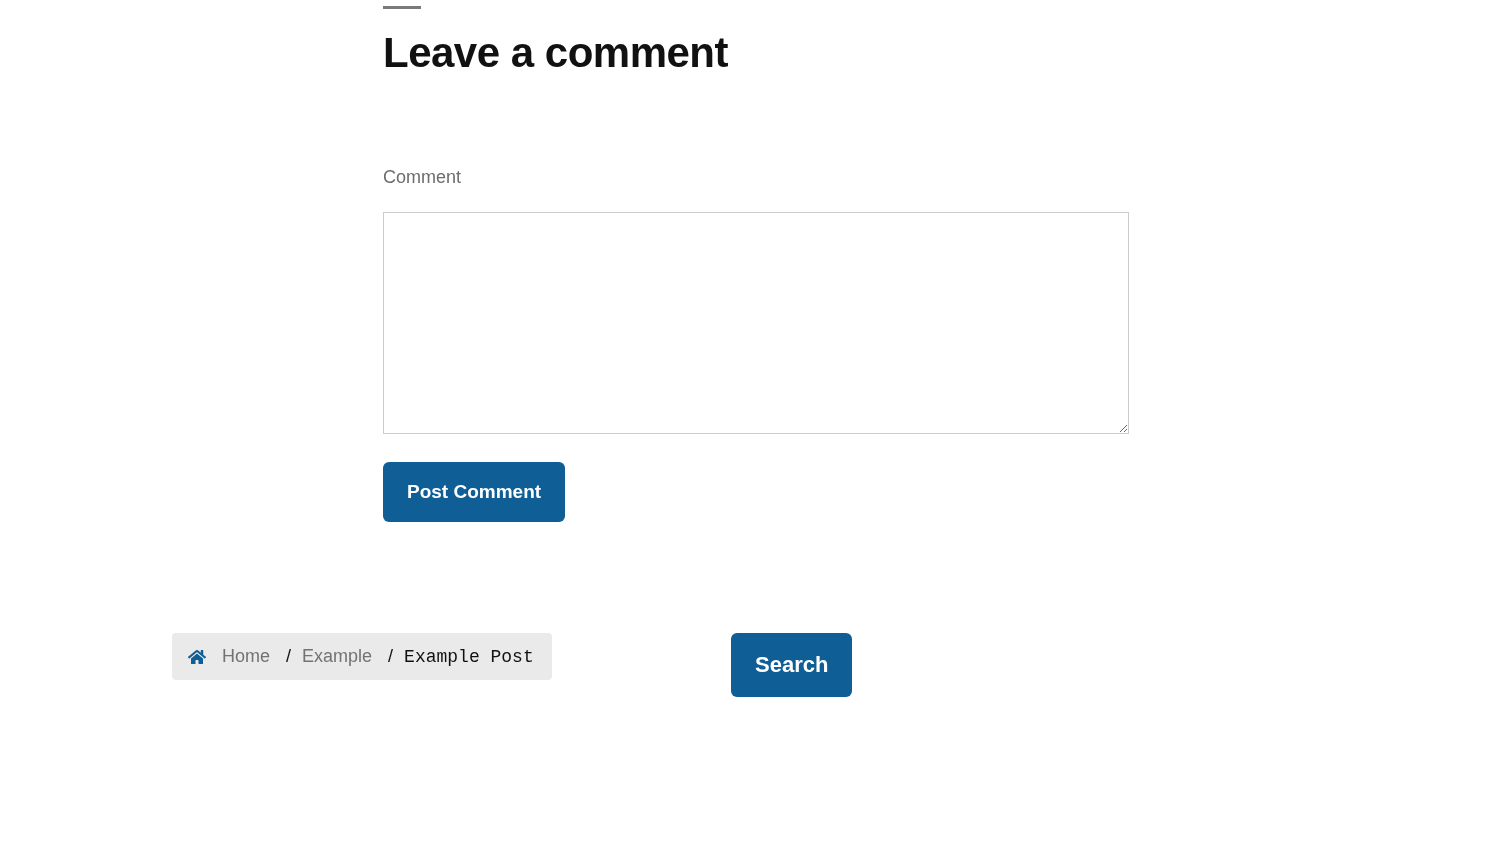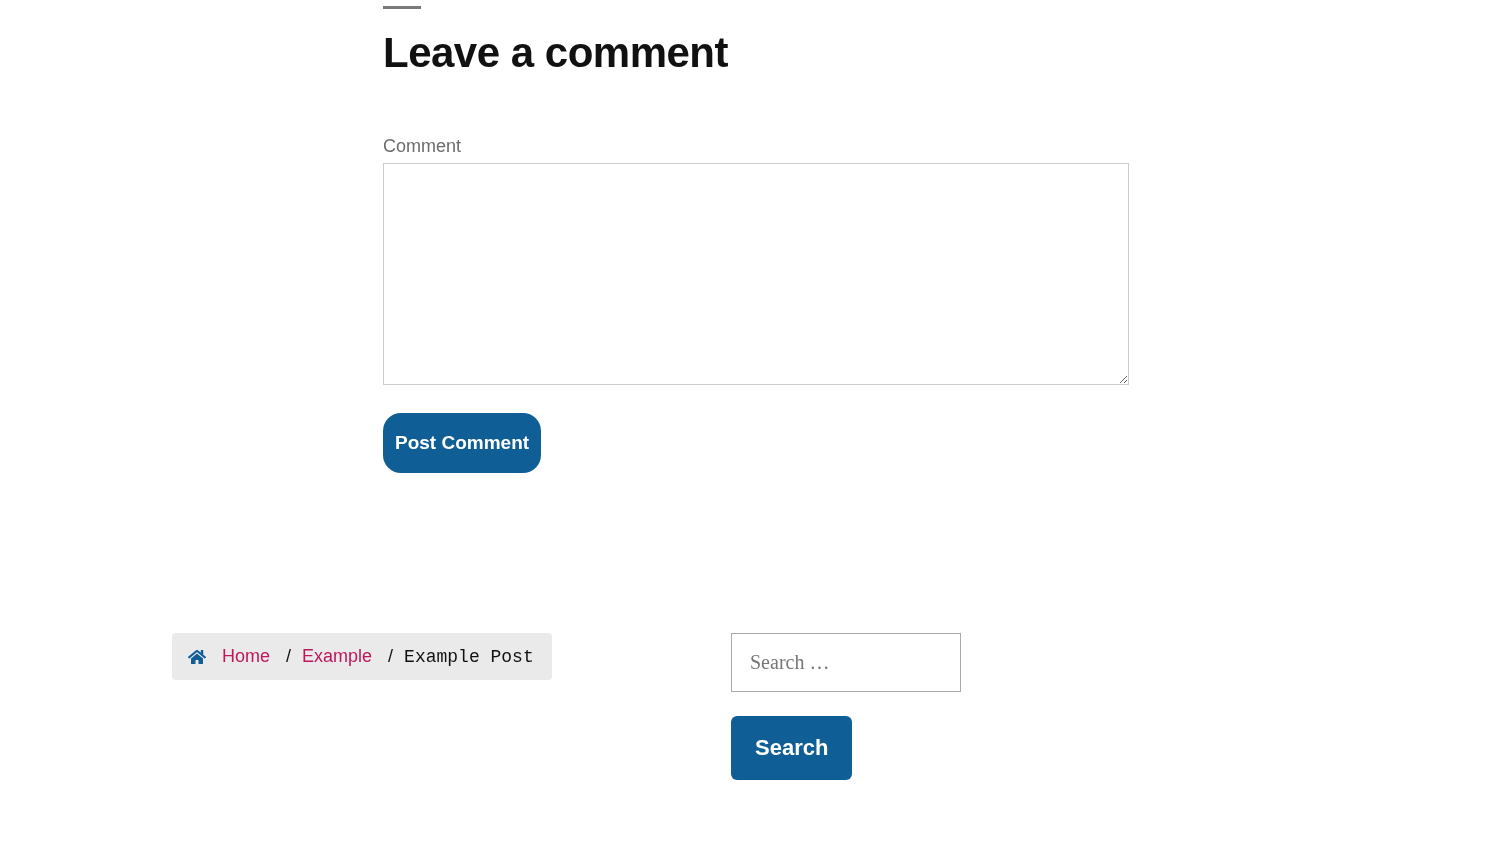--- a/index.html
+++ b/index.html
@@ -29,46 +29,46 @@
       height: 3px;
       background: #7a7a7a;
       margin-top: 6px;
       margin-bottom: 20px;
     }
     .comment-heading {
       font-size: 42px;
       font-weight: 700;
       color: #111;
       letter-spacing: -0.5px;
-      margin-bottom: 59px;
+      margin-bottom: 90px;
     }
     .comment-label {
       font-size: 18px;
       color: #6d6d6d;
-      margin-bottom: 6px;
+      margin-bottom: 24px;
       display: block;
     }
     .comment-textarea {
       width: 746px;
       height: 222px;
       border: 1px solid #ccc;
       padding: 10px;
       font-family: inherit;
       font-size: 16px;
       resize: both;
       margin-bottom: 24px;
     }
     .post-comment-btn {
       background: #0f5e96;
       color: #fff;
       font-size: 19px;
       font-weight: 700;
-      padding: 19px 12px;
+      padding: 19px 24px;
       border: none;
-      border-radius: 18px;
+      border-radius: 6px;
       cursor: pointer;
     }
     .breadcrumb {
       position: absolute;
       left: 172px;
       top: 633px;
       background: #eaeaea;
       border-radius: 4px;
       padding: 13px 18px 13px 16px;
       display: flex;
@@ -80,21 +80,21 @@
       margin-right: 16px;
       display: inline-flex;
       align-items: center;
     }
     .breadcrumb .home-icon svg {
       width: 18px;
       height: 18px;
       fill: #0f5e96;
     }
     .breadcrumb a {
-      color: #be185d;
+      color: #737373;
       text-decoration: none;
     }
     .breadcrumb .separator {
       color: #111;
       margin: 0 6px;
     }
     .breadcrumb .current {
       color: #111;
       font-family: Liberation Mono, monospace;
     }
@@ -148,16 +148,15 @@
         </svg>
     </span>
     <a href="#">Home</a>
     <span class="separator">&nbsp;&nbsp;/&nbsp;</span>
     <a href="#">Example</a>
     <span class="separator">&nbsp;&nbsp;/&nbsp;</span>
     <span class="current">Example Post</span>
   </div>
 
   <div class="search-section">
-    <input type="text" class="search-input" placeholder="Search …" style="">
     <button class="search-btn">Search</button>
   </div>
 </div>
 
 </body></html>

